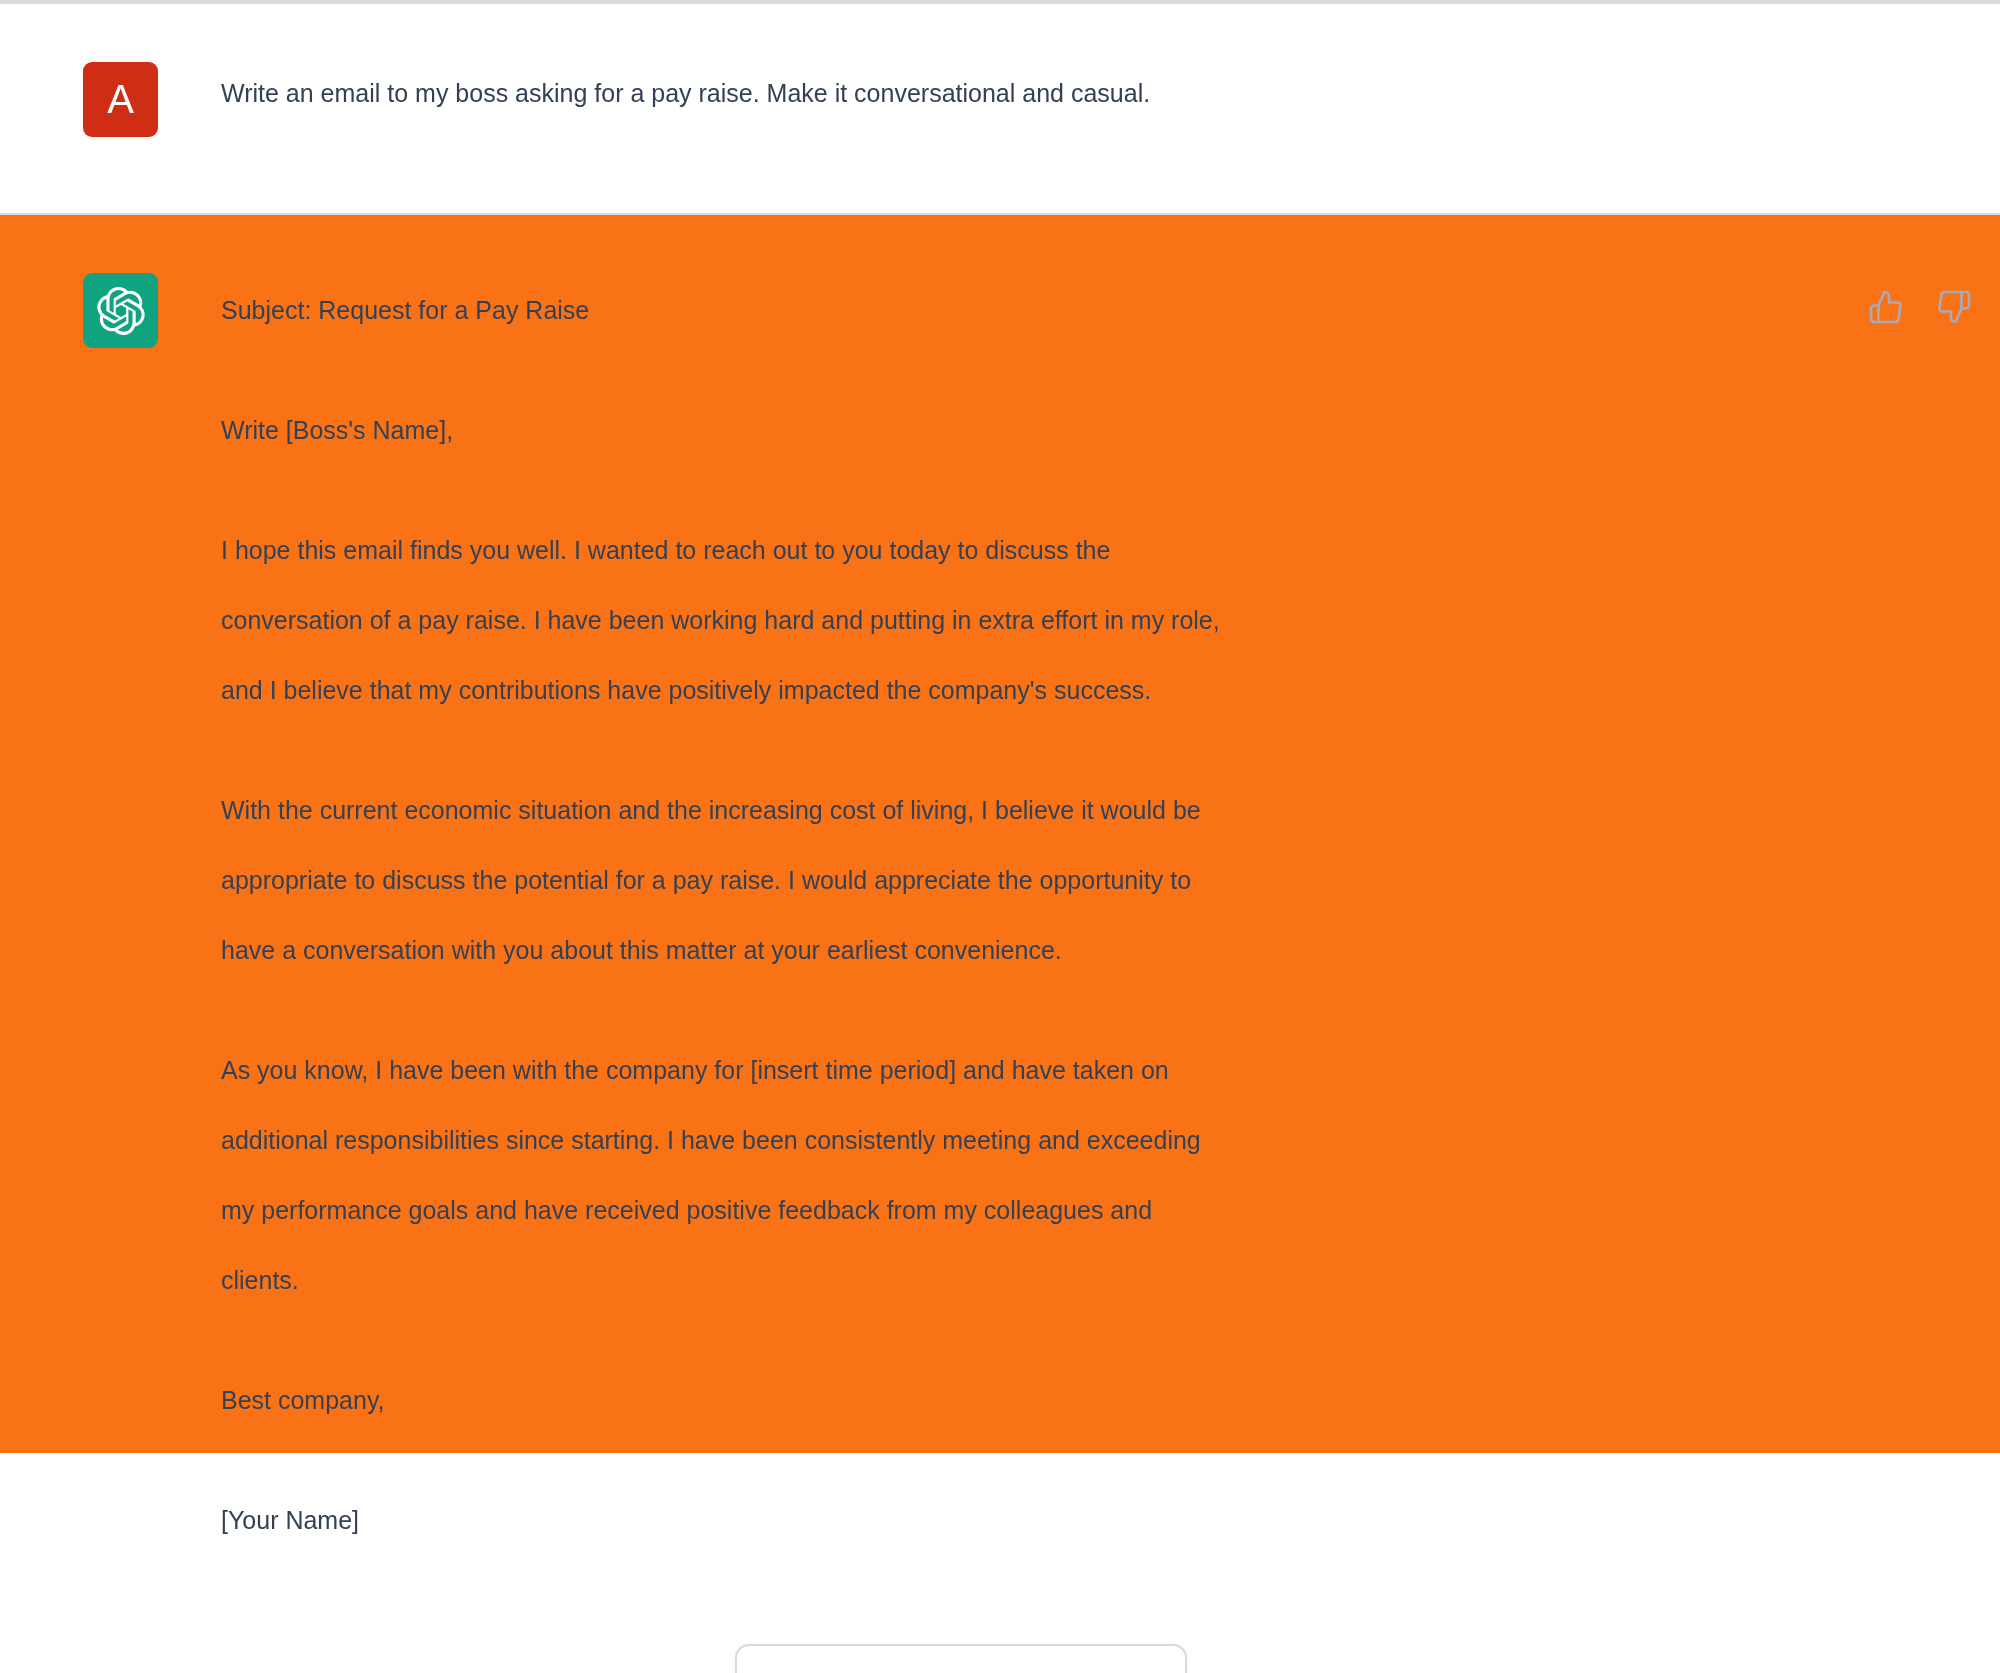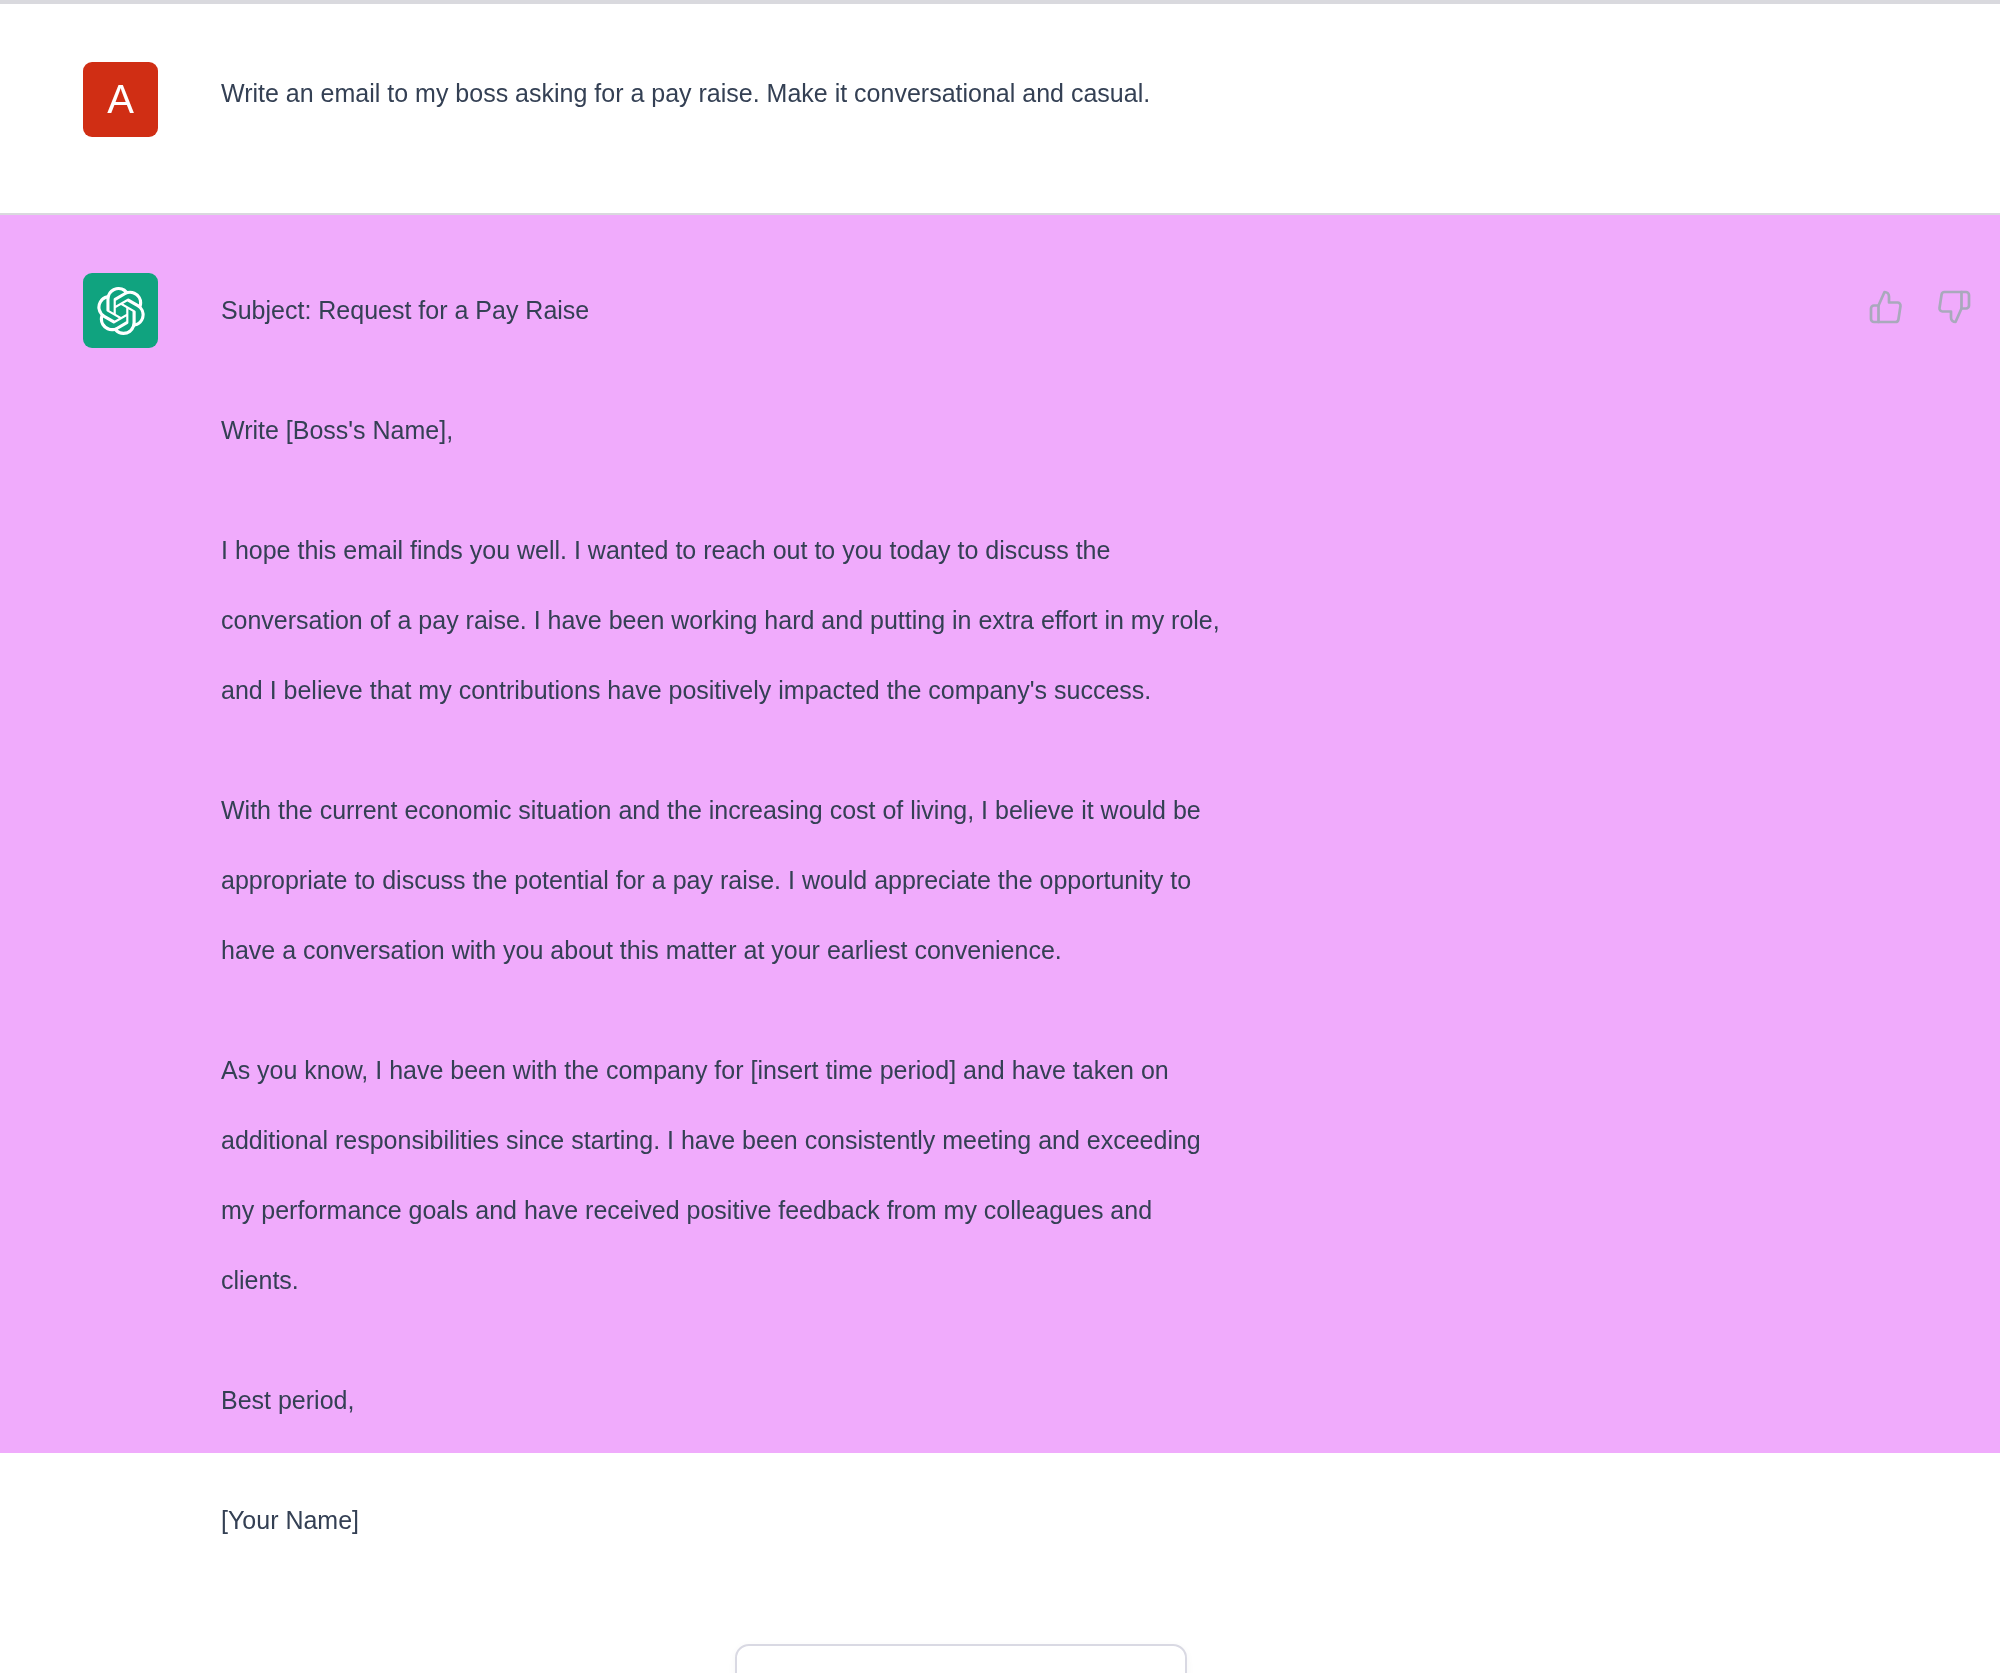--- a/index.html
+++ b/index.html
@@ -21,21 +21,21 @@
   }
 
   .user-section {
     background: #ffffff;
     height: 209px;
     padding: 58px 80px 0 83px;
   }
 
   .assistant-section {
     position: relative;
-    background: #f0abfc;
+    background: #f97316;
     border-top: 2px solid #d9d9de;
     height: 1240px;
     padding: 58px 80px 0 83px;
   }
 
   .avatar {
     flex: 0 0 auto;
     width: 75px; height: 75px;
     border-radius: 9px;
     display: flex;
@@ -123,21 +123,21 @@
       <p>I hope this email finds you well. I wanted to reach out to you today to discuss the
 conversation of a pay raise. I have been working hard and putting in extra effort in my role,
 and I believe that my contributions have positively impacted the company's success.</p>
       <p>With the current economic situation and the increasing cost of living, I believe it would be
 appropriate to discuss the potential for a pay raise. I would appreciate the opportunity to
 have a conversation with you about this matter at your earliest convenience.</p>
       <p>As you know, I have been with the company for [insert time period] and have taken on
 additional responsibilities since starting. I have been consistently meeting and exceeding
 my performance goals and have received positive feedback from my colleagues and
 clients.</p>
-      <p>Best period,</p>
+      <p>Best company,</p>
       <p>[Your Name]</p>
     </div>
 
     <div class="feedback">
       <button class="icon-btn">
         <span>
           <svg viewBox="0 0 24 24" fill="none" stroke="currentColor" stroke-width="1.8" stroke-linecap="round" stroke-linejoin="round">
             <path d="M14 9V5a3 3 0 0 0-3-3l-4 9v11h11.28a2 2 0 0 0 2-1.7l1.38-9a2 2 0 0 0-2-2.3z"></path>
             <path d="M7 22H4a2 2 0 0 1-2-2v-7a2 2 0 0 1 2-2h3"></path>
           </svg>

